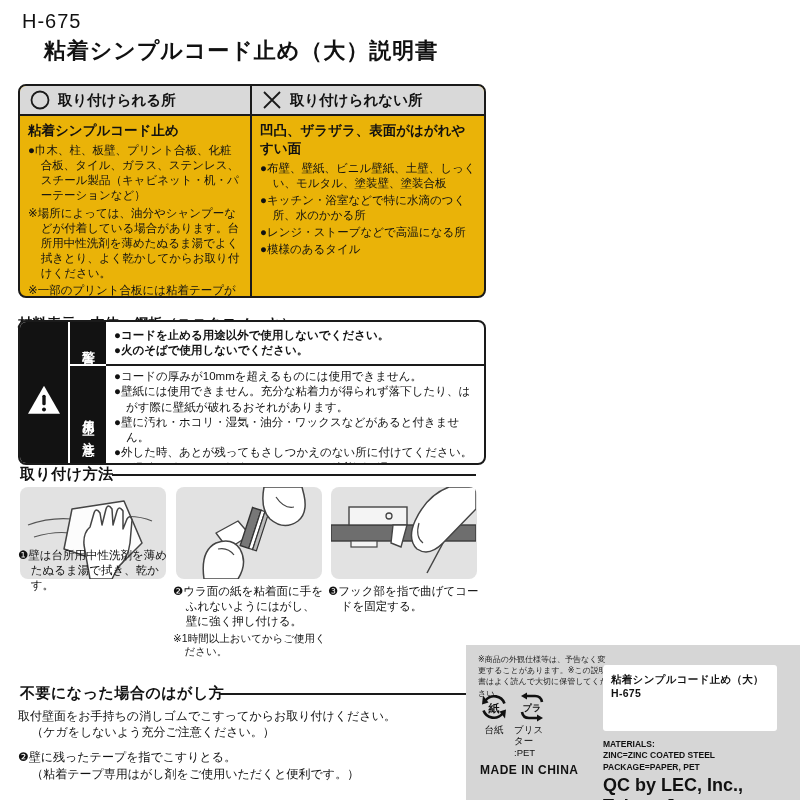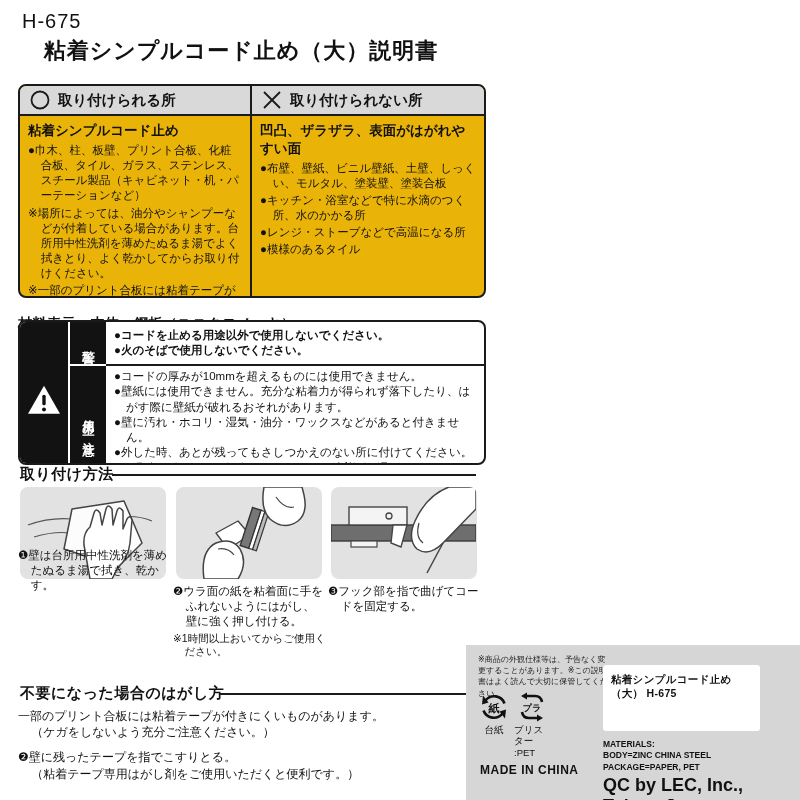--- a/index.html
+++ b/index.html
@@ -69,21 +69,21 @@
   .removal-step{width:445px;font-size:12px;line-height:1.35;margin-bottom:9px;}
   .removal-step .l1{padding-left:1.1em;text-indent:-1.1em;}
   .removal-step .l2{padding-left:1.1em;}
 
   
   .package-box{left:466px;top:645px;width:334px;height:155px;background:#d6d6d6;}
   .pk-note{left:12px;top:9px;width:130px;font-size:8px;line-height:1.4;color:#222;}
   .pk-recycle{top:47px;display:flex;flex-direction:column;align-items:center;width:36px;}
   .pk-recycle .lbl{font-size:9.5px;margin-top:2px;white-space:pre-line;text-align:left;line-height:1.2;}
   .pk-made{left:14px;top:118px;font-size:12px;font-weight:bold;letter-spacing:.5px;}
-  .pk-label-box{left:137px;top:20px;width:157px;height:66px;background:#fff;border-radius:3px;
+  .pk-label-box{left:137px;top:20px;width:174px;height:66px;background:#fff;border-radius:3px;
     padding:8px 6px 0 8px;box-sizing:border-box;font-size:10.5px;font-weight:bold;letter-spacing:.3px;}
   .pk-materials{left:137px;top:94px;font-size:8.5px;line-height:1.35;font-weight:bold;}
   .pk-qc{left:137px;top:130px;font-size:18px;font-weight:bold;}
 </style>
 </head>
 <body>
 
 <div class="sheet">
 
   <div class="abs model-no">H-675</div>
@@ -192,21 +192,21 @@
   </div>
   <div class="abs step-cap" style="left:328px;top:584px;">
     <div class="cap">❸フック部を指で曲げてコードを固定する。</div>
   </div>
 
   <div class="abs sec-heading" style="left:20px;top:684px;">不要になった場合のはがし方</div>
   <div class="abs sec-rule" style="left:220px;top:693px;width:246px;"></div>
 
   <div class="abs" style="left:18px;top:708px;">
     <div class="removal-step">
-      <div class="l1">一部のプリント合板には粘着テープが付きにくいものがあります。</div>
+      <div class="l1">取付壁面をお手持ちの消しゴムでこすってからお取り付けください。</div>
       <div class="l2">（ケガをしないよう充分ご注意ください。）</div>
     </div>
     <div class="removal-step">
       <div class="l1">❷壁に残ったテープを指でこすりとる。</div>
       <div class="l2">（粘着テープ専用はがし剤をご使用いただくと便利です。）</div>
     </div>
   </div>
 
   <div class="abs package-box">
     <div class="abs pk-note">※商品の外観仕様等は、予告なく変更することがあります。※この説明書はよく読んで大切に保管してください。</div>
@@ -235,20 +235,20 @@
     </div>
 
     <div class="abs pk-made">MADE IN CHINA</div>
 
     <div class="abs pk-label-box">
       <span>粘着シンプルコード止め（大） H-675</span>
     </div>
 
     <div class="abs pk-materials">
       <div>MATERIALS:</div>
-      <div>BODY=ZINC CHINA STEEL</div>
+      <div>ZINC=ZINC COATED STEEL</div>
       <div>PACKAGE=PAPER, PET</div>
     </div>
 
     <div class="abs pk-qc">QC by LEC, Inc., Tokyo, Japan</div>
   </div>
 
 </div>
 
 </body></html>

